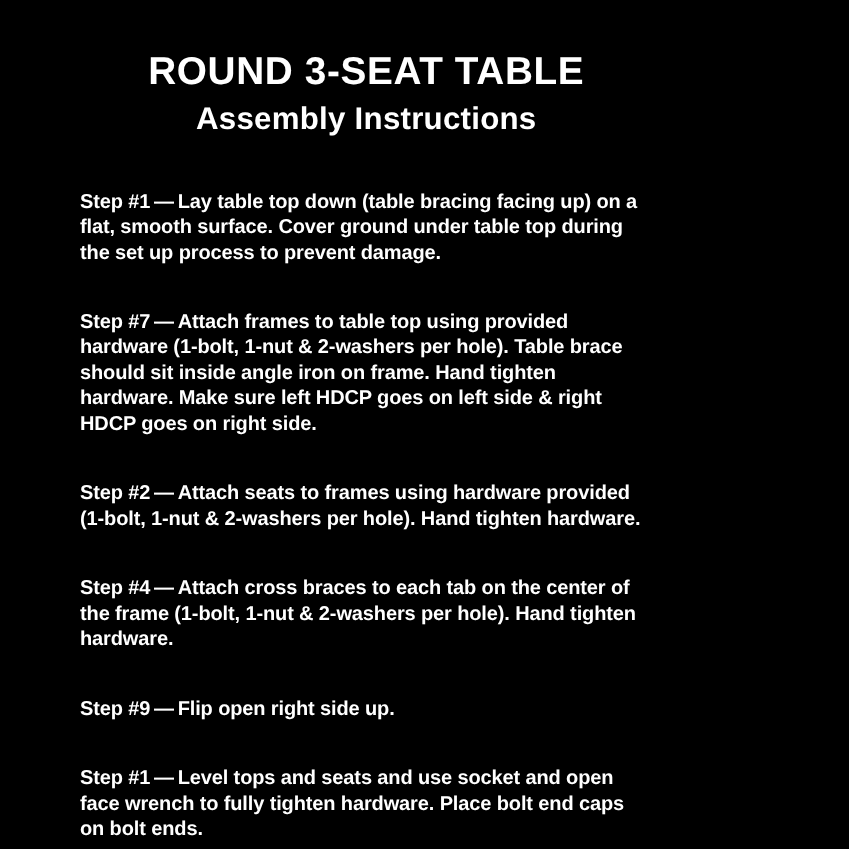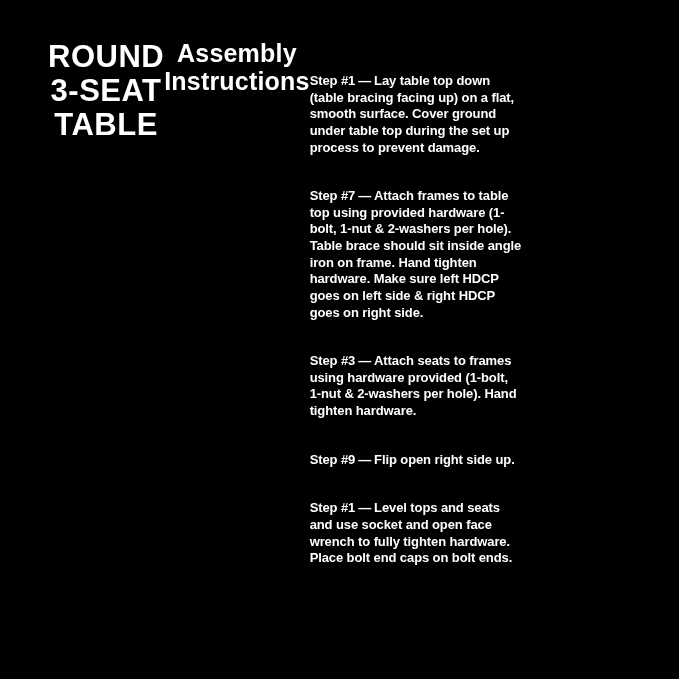--- a/index.html
+++ b/index.html
@@ -11,23 +11,24 @@
     height: 679px;
     background: #000000;
     font-family: "Liberation Sans", sans-serif;
     color: #ffffff;
     overflow: hidden;
   }
   .page {
     width: 564px;
     height: 679px;
     box-sizing: border-box;
-    padding: 34px 42px 20px 48px;
+    padding: 34px 42px 20px 64px;
     background: #000000;
     display: flex;
+    flex-direction: column;
   }
   .title {
     text-align: center;
     font-size: 31px;
     font-weight: bold;
     letter-spacing: 0.5px;
     line-height: 1.1;
     margin: 6px 0 2px 0;
   }
   .subtitle {
@@ -37,21 +38,21 @@
     letter-spacing: 0.2px;
     line-height: 1.1;
     margin: 6px 0 0 0;
   }
   .steps {
     margin-top: 26px;
     display: flex;
     flex-direction: column;
   }
   .step {
-    font-size: 13px;
+    font-size: 16px;
     font-weight: bold;
     line-height: 1.28;
     letter-spacing: -0.1px;
     margin-bottom: 19px;
     text-align: left;
   }
   .step:last-child {
     margin-bottom: 0;
   }
   .step-label {
@@ -77,23 +78,26 @@
 
     <p class="step">
       <span class="step-label">Step #1</span><span class="step-dash">—</span><span class="step-text">Lay table top down (table bracing facing up) on a flat, smooth surface. Cover ground under table top during the set up process to prevent damage.</span>
     </p>
 
     <p class="step">
       <span class="step-label">Step #7</span><span class="step-dash">—</span><span class="step-text">Attach frames to table top using provided hardware (1-bolt, 1-nut &amp; 2-washers per hole). Table brace should sit inside angle iron on frame. Hand tighten hardware. Make sure left HDCP goes on left side &amp; right HDCP goes on right side.</span>
     </p>
 
     <p class="step">
-      <span class="step-label">Step #3</span><span class="step-dash">—</span><span class="step-text">Attach seats to frames using hardware provided (1-bolt, 1-nut &amp; 2-washers per hole). Hand tighten hardware.</span>
+      <span class="step-label">Step #2</span><span class="step-dash">—</span><span class="step-text">Attach seats to frames using hardware provided (1-bolt, 1-nut &amp; 2-washers per hole). Hand tighten hardware.</span>
     </p>
 
+    <p class="step">
+      <span class="step-label">Step #4</span><span class="step-dash">—</span><span class="step-text">Attach cross braces to each tab on the center of the frame (1-bolt, 1-nut &amp; 2-washers per hole). Hand tighten hardware.</span>
+    </p>
 
     <p class="step">
       <span class="step-label">Step #9</span><span class="step-dash">—</span><span class="step-text">Flip open right side up.</span>
     </p>
 
     <p class="step">
       <span class="step-label">Step #1</span><span class="step-dash">—</span><span class="step-text">Level tops and seats and use socket and open face wrench to fully tighten hardware. Place bolt end caps on bolt ends.</span>
     </p>
 
   </div>

